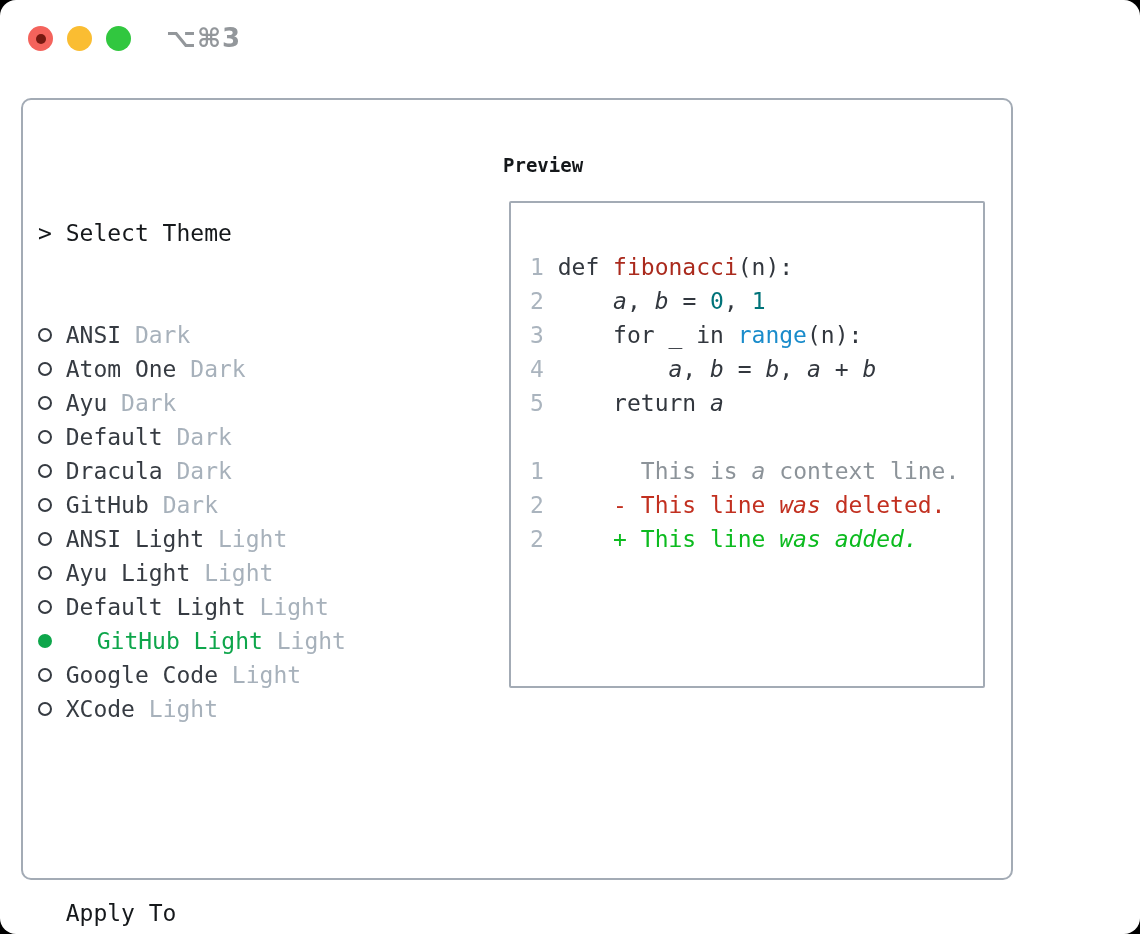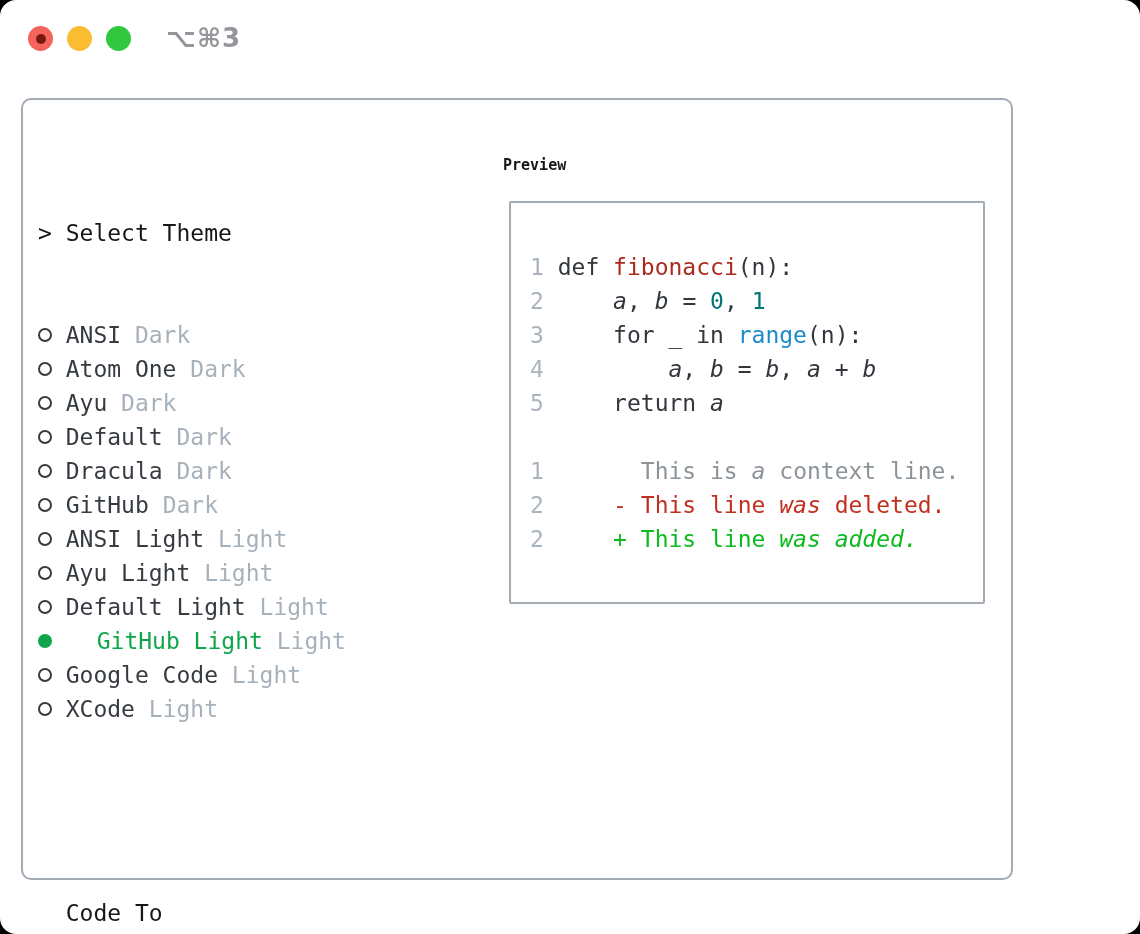--- a/index.html
+++ b/index.html
@@ -40,24 +40,24 @@
     display:inline-block;width:14px;height:14px;box-sizing:border-box;
     border:2px solid var(--item);border-radius:50%;
     vertical-align:middle;margin-top:-4px;
   }
   .circle.filled{background:var(--green);border-color:var(--green);}
   .row.selected .label{color:var(--green);margin-left:31px;}
   .suffix{color:var(--muted);}
   
   .preview-title{
     position:absolute;left:480px;top:48px;height:34px;
-    font-size:15px;line-height:34px;font-weight:bold;color:var(--ink);white-space:pre;
+    font-size:19px;line-height:34px;font-weight:bold;color:var(--ink);white-space:pre;
   }
   .preview-box{
-    position:absolute;left:486px;top:101px;width:476px;height:403px;
+    position:absolute;left:486px;top:101px;width:476px;height:487px;
     border:2px solid var(--border);border-radius:2px;box-sizing:border-box;background:#fff;
   }
   #code{
     position:absolute;left:19px;top:47px;
     font-size:23px;line-height:34px;white-space:pre;
   }
   .cl{height:34px;}
   .ln{color:var(--ln);}
   .c-fg{color:var(--code-fg);}
   .c-red{color:var(--code-red);}
@@ -81,21 +81,21 @@
     <span class="tl green"></span>
   </div>
   <div class="titletext">⌥⌘3</div>
 
   <div class="panel">
 
     <div class="left">
       <div class="row header"><span class="marker">&gt;</span><span>Select Theme</span></div>
       <div id="theme-list"><div class="row item"><span class="marker"><span class="circle"></span></span><span class="label">ANSI</span><span class="suffix"> Dark</span></div><div class="row item"><span class="marker"><span class="circle"></span></span><span class="label">Atom One</span><span class="suffix"> Dark</span></div><div class="row item"><span class="marker"><span class="circle"></span></span><span class="label">Ayu</span><span class="suffix"> Dark</span></div><div class="row item"><span class="marker"><span class="circle"></span></span><span class="label">Default</span><span class="suffix"> Dark</span></div><div class="row item"><span class="marker"><span class="circle"></span></span><span class="label">Dracula</span><span class="suffix"> Dark</span></div><div class="row item"><span class="marker"><span class="circle"></span></span><span class="label">GitHub</span><span class="suffix"> Dark</span></div><div class="row item"><span class="marker"><span class="circle"></span></span><span class="label">ANSI Light</span><span class="suffix"> Light</span></div><div class="row item"><span class="marker"><span class="circle"></span></span><span class="label">Ayu Light</span><span class="suffix"> Light</span></div><div class="row item"><span class="marker"><span class="circle"></span></span><span class="label">Default Light</span><span class="suffix"> Light</span></div><div class="row item selected"><span class="marker"><span class="circle filled"></span></span><span class="label">GitHub Light</span><span class="suffix"> Light</span></div><div class="row item"><span class="marker"><span class="circle"></span></span><span class="label">Google Code</span><span class="suffix"> Light</span></div><div class="row item"><span class="marker"><span class="circle"></span></span><span class="label">XCode</span><span class="suffix"> Light</span></div></div>
       <div class="row"></div>
-      <div class="row header"><span class="marker"></span><span>Code To</span></div>
+      <div class="row header"><span class="marker"></span><span>Apply To</span></div>
       
       
       
     </div>
 
     <div class="preview-title">Preview</div>
     <div class="preview-box">
       <div id="code"><div class="cl"><span class="ln">1</span><span class="c-fg"> def </span><span class="c-red">fibonacci</span><span class="c-fg">(n):</span></div><div class="cl"><span class="ln">2</span><span class="c-fg">     </span><span class="c-fg it">a</span><span class="c-fg">, </span><span class="c-fg it">b</span><span class="c-fg"> = </span><span class="c-teal">0</span><span class="c-fg">, </span><span class="c-teal">1</span></div><div class="cl"><span class="ln">3</span><span class="c-fg">     for _ in </span><span class="c-blue">range</span><span class="c-fg">(n):</span></div><div class="cl"><span class="ln">4</span><span class="c-fg">         </span><span class="c-fg it">a</span><span class="c-fg">, </span><span class="c-fg it">b</span><span class="c-fg"> = </span><span class="c-fg it">b</span><span class="c-fg">, </span><span class="c-fg it">a</span><span class="c-fg"> + </span><span class="c-fg it">b</span></div><div class="cl"><span class="ln">5</span><span class="c-fg">     return </span><span class="c-fg it">a</span></div><div class="cl"><span class="ln"></span></div><div class="cl"><span class="ln">1</span><span class="c-ctx">       This is </span><span class="c-ctx it">a</span><span class="c-ctx"> context line.</span></div><div class="cl"><span class="ln">2</span><span class="c-del">     - This line </span><span class="c-del it">was</span><span class="c-del"> deleted.</span></div><div class="cl"><span class="ln">2</span><span class="c-add">     + This line </span><span class="c-add it">was</span><span class="c-add"> </span><span class="c-add it">added.</span></div></div>
     </div>
 

